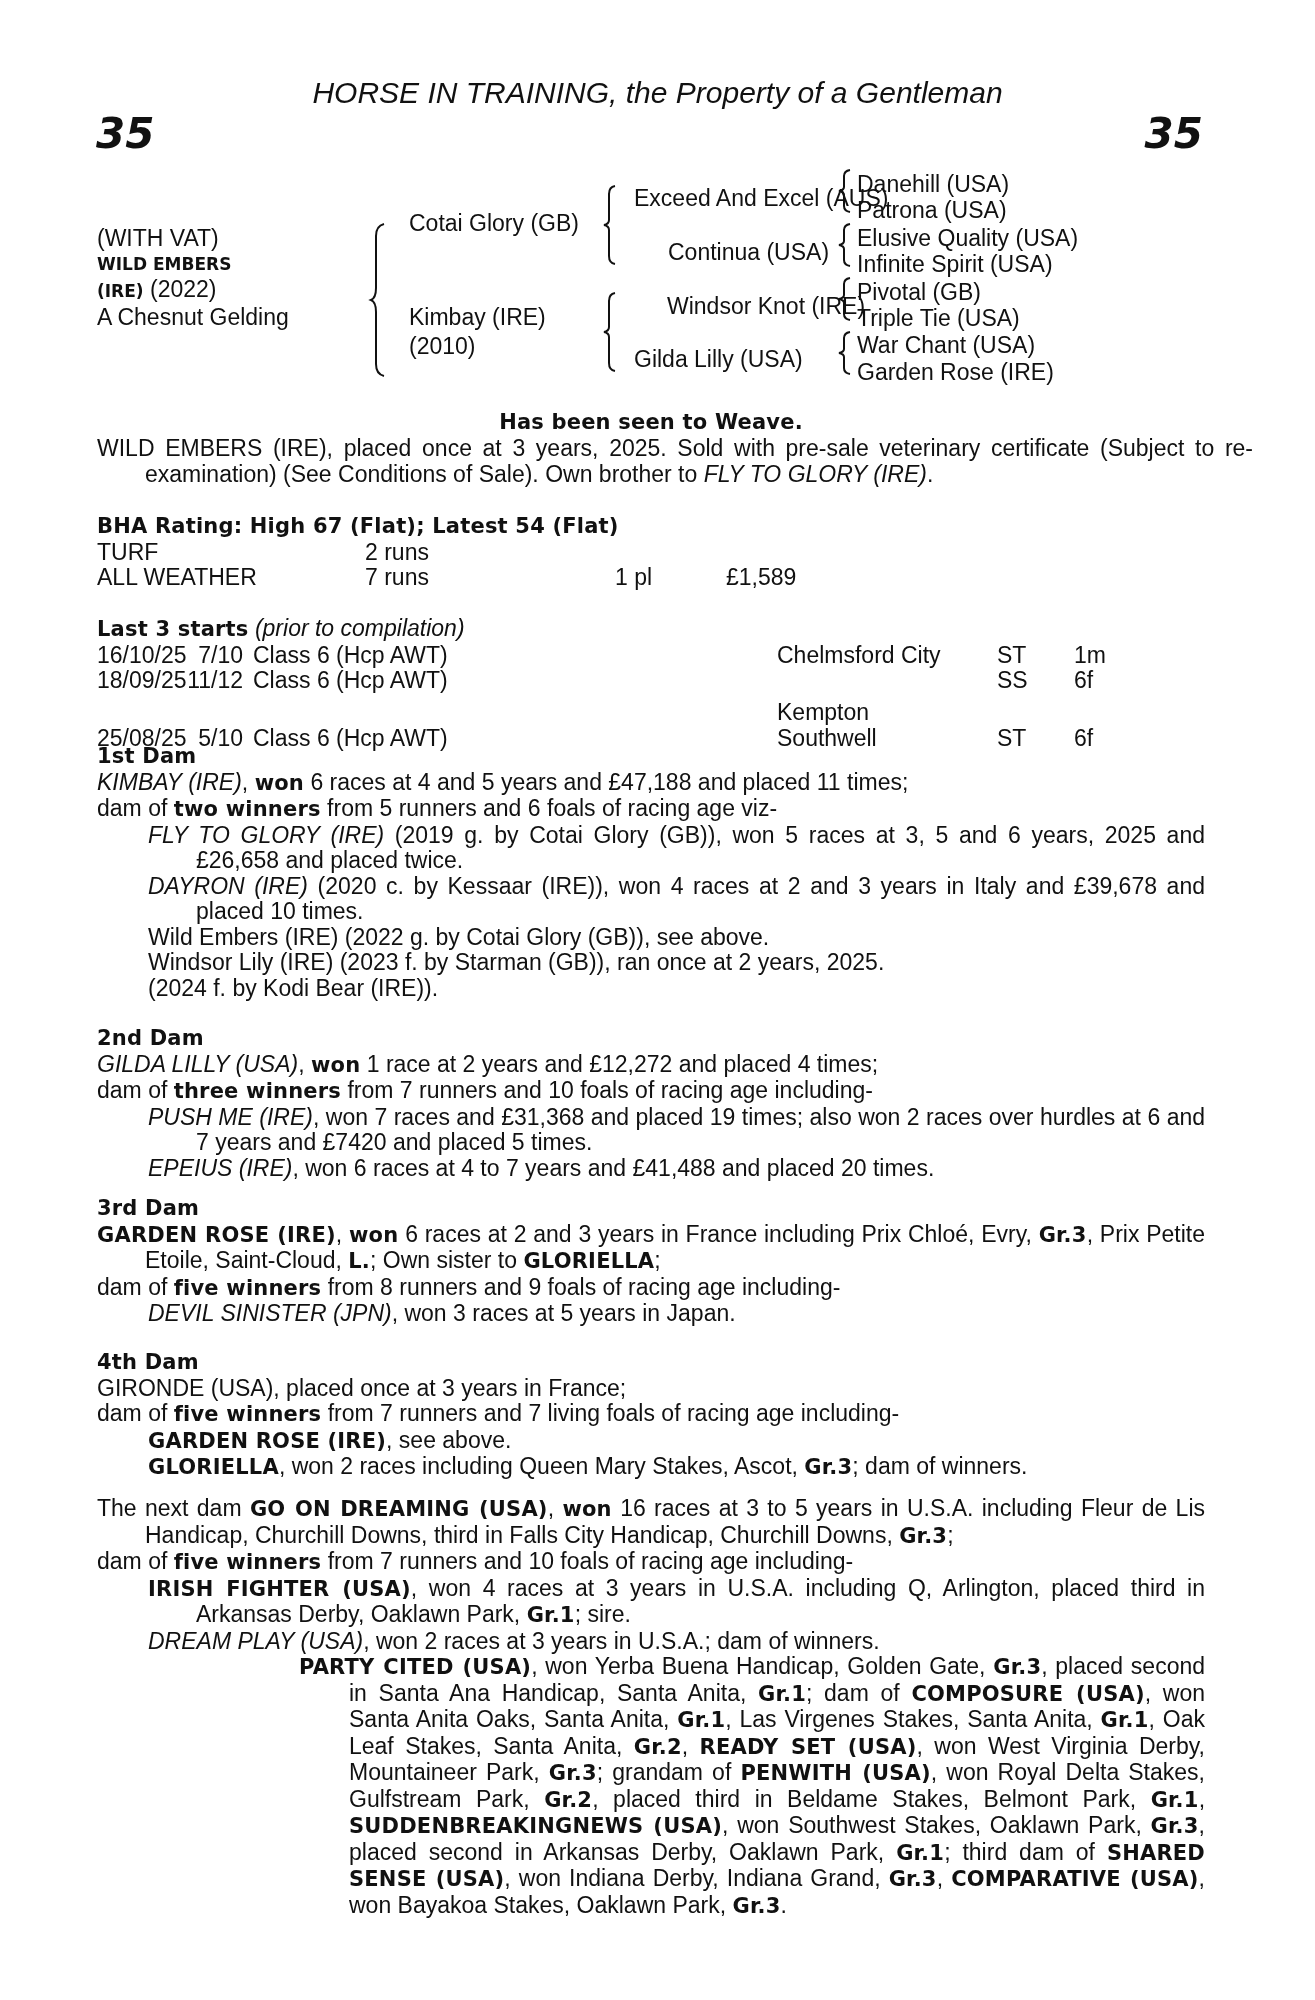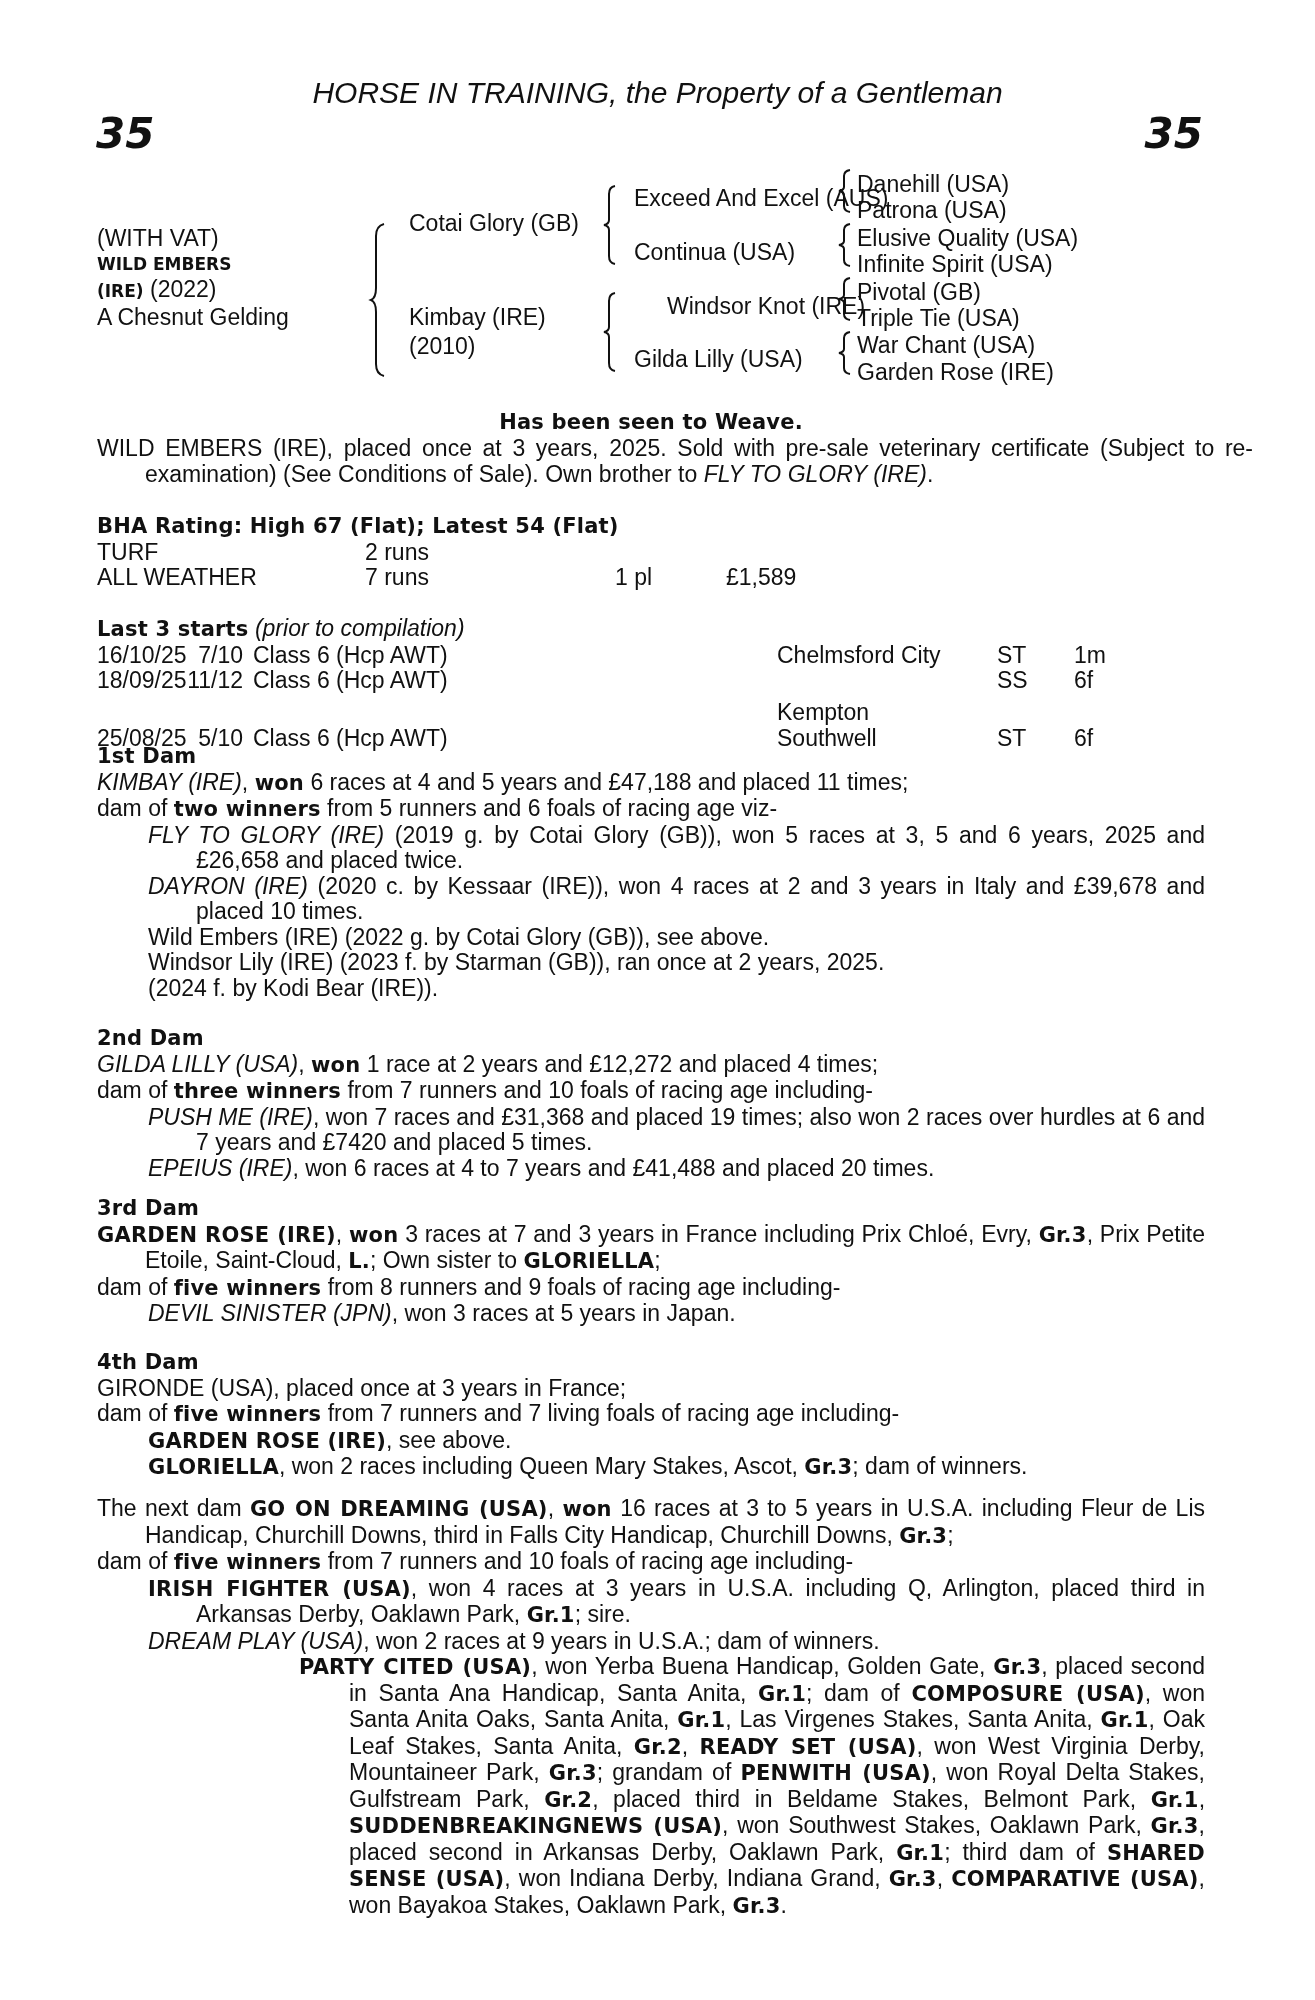--- a/index.html
+++ b/index.html
@@ -54,21 +54,21 @@
   <div class="abs ped" style="left:409px;top:305px;">Kimbay (IRE)</div>
   <div class="abs ped" style="left:409px;top:334px;">(2010)</div>
 
   <svg class="brace" style="left:603px;top:184px;" width="14" height="82" viewBox="0 0 14 82">
     <path d="M12 2 Q6 3 6 10 L6 36 Q6 40 1 41 Q6 42 6 46 L6 72 Q6 79 12 80"></path>
   </svg>
   <svg class="brace" style="left:603px;top:291px;" width="14" height="82" viewBox="0 0 14 82">
     <path d="M12 2 Q6 3 6 10 L6 36 Q6 40 1 41 Q6 42 6 46 L6 72 Q6 79 12 80"></path>
   </svg>
   <div class="abs ped" style="left:634px;top:186px;">Exceed And Excel (AUS)</div>
-  <div class="abs ped" style="left:634px;top:240px;">Continua (USA)</div>
+  <div class="abs ped" style="left:668px;top:240px;">Continua (USA)</div>
   <div class="abs ped" style="left:667px;top:294px;">Windsor Knot (IRE)</div>
   <div class="abs ped" style="left:634px;top:347px;">Gilda Lilly (USA)</div>
 
   <svg class="brace" style="left:838px;top:168px;" width="14" height="46" viewBox="0 0 14 46">
     <path d="M12 2 Q6 3 6 8 L6 19 Q6 22 1 23 Q6 24 6 27 L6 38 Q6 43 12 44"></path>
   </svg>
   <svg class="brace" style="left:838px;top:222px;" width="14" height="46" viewBox="0 0 14 46">
     <path d="M12 2 Q6 3 6 8 L6 19 Q6 22 1 23 Q6 24 6 27 L6 38 Q6 43 12 44"></path>
   </svg>
   <svg class="brace" style="left:838px;top:276px;" width="14" height="46" viewBox="0 0 14 46">
@@ -150,32 +150,32 @@
 <div class="abs section" style="top:1026px;">
   <div class="heavy">2nd Dam</div>
   <p><span class="i">GILDA LILLY (USA)</span><span>, </span><span class="heavy">won</span><span> 1 race at 2 years and £12,272 and placed 4 times;</span></p>
   <p><span>dam of </span><span class="heavy">three winners</span><span> from 7 runners and 10 foals of racing age including-</span></p>
   <p class="ind1h just"><span class="i">PUSH ME (IRE)</span><span>, won 7 races and £31,368 and placed 19 times; also won 2 races over hurdles at 6 and 7 years and £7420 and placed 5 times.</span></p>
   <p class="ind1h"><span class="i">EPEIUS (IRE)</span><span>, won 6 races at 4 to 7 years and £41,488 and placed 20 times.</span></p>
 </div>
 
 <div class="abs section" style="top:1196px;">
   <div class="heavy">3rd Dam</div>
-  <p class="hang just"><span class="heavy">GARDEN ROSE (IRE)</span><span>, </span><span class="heavy">won</span><span> 3 races at 7 and 3 years in France including Prix Chloé, Evry, </span><span class="heavy">Gr.3</span><span>, Prix Petite Etoile, Saint-Cloud, </span><span class="heavy">L.</span><span>; Own sister to </span><span class="heavy">GLORIELLA</span><span>;</span></p>
+  <p class="hang just"><span class="heavy">GARDEN ROSE (IRE)</span><span>, </span><span class="heavy">won</span><span> 6 races at 2 and 3 years in France including Prix Chloé, Evry, </span><span class="heavy">Gr.3</span><span>, Prix Petite Etoile, Saint-Cloud, </span><span class="heavy">L.</span><span>; Own sister to </span><span class="heavy">GLORIELLA</span><span>;</span></p>
   <p><span>dam of </span><span class="heavy">five winners</span><span> from 8 runners and 9 foals of racing age including-</span></p>
   <p class="ind1h"><span class="i">DEVIL SINISTER (JPN)</span><span>, won 3 races at 5 years in Japan.</span></p>
 </div>
 
 <div class="abs section" style="top:1350px;">
   <div class="heavy">4th Dam</div>
   <p>GIRONDE (USA), placed once at 3 years in France;</p>
   <p><span>dam of </span><span class="heavy">five winners</span><span> from 7 runners and 7 living foals of racing age including-</span></p>
   <p class="ind1h"><span class="heavy">GARDEN ROSE (IRE)</span><span>, see above.</span></p>
   <p class="ind1h"><span class="heavy">GLORIELLA</span><span>, won 2 races including Queen Mary Stakes, Ascot, </span><span class="heavy">Gr.3</span><span>; dam of winners.</span></p>
 </div>
 
 <div class="abs section" style="top:1496px;">
   <p class="hang just"><span>The next dam </span><span class="heavy">GO ON DREAMING (USA)</span><span>, </span><span class="heavy">won</span><span> 16 races at 3 to 5 years in U.S.A. including Fleur de Lis Handicap, Churchill Downs, third in Falls City Handicap, Churchill Downs, </span><span class="heavy">Gr.3</span><span>;</span></p>
   <p><span>dam of </span><span class="heavy">five winners</span><span> from 7 runners and 10 foals of racing age including-</span></p>
   <p class="ind1h just"><span class="heavy">IRISH FIGHTER (USA)</span><span>, won 4 races at 3 years in U.S.A. including Q, Arlington, placed third in Arkansas Derby, Oaklawn Park, </span><span class="heavy">Gr.1</span><span>; sire.</span></p>
-  <p class="ind1h"><span class="i">DREAM PLAY (USA)</span><span>, won 2 races at 9 years in U.S.A.; dam of winners.</span></p>
+  <p class="ind1h"><span class="i">DREAM PLAY (USA)</span><span>, won 2 races at 3 years in U.S.A.; dam of winners.</span></p>
   <p class="ind3 just" id="party-cited"><span class="heavy">PARTY CITED (USA)</span><span>, won Yerba Buena Handicap, Golden Gate, </span><span class="heavy">Gr.3</span><span>, placed second in Santa Ana Handicap, Santa Anita, </span><span class="heavy">Gr.1</span><span>; dam of </span><span class="heavy">COMPOSURE (USA)</span><span>, won Santa Anita Oaks, Santa Anita, </span><span class="heavy">Gr.1</span><span>, Las Virgenes Stakes, Santa Anita, </span><span class="heavy">Gr.1</span><span>, Oak Leaf Stakes, Santa Anita, </span><span class="heavy">Gr.2</span><span>, </span><span class="heavy">READY SET (USA)</span><span>, won West Virginia Derby, Mountaineer Park, </span><span class="heavy">Gr.3</span><span>; grandam of </span><span class="heavy">PENWITH (USA)</span><span>, won Royal Delta Stakes, Gulfstream Park, </span><span class="heavy">Gr.2</span><span>, placed third in Beldame Stakes, Belmont Park, </span><span class="heavy">Gr.1</span><span>, </span><span class="heavy">SUDDENBREAKINGNEWS (USA)</span><span>, won Southwest Stakes, Oaklawn Park, </span><span class="heavy">Gr.3</span><span>, placed second in Arkansas Derby, Oaklawn Park, </span><span class="heavy">Gr.1</span><span>; third dam of </span><span class="heavy">SHARED SENSE (USA)</span><span>, won Indiana Derby, Indiana Grand, </span><span class="heavy">Gr.3</span><span>, </span><span class="heavy">COMPARATIVE (USA)</span><span>, won Bayakoa Stakes, Oaklawn Park, </span><span class="heavy">Gr.3</span><span>.</span></p>
 </div>
 
 </body></html>

